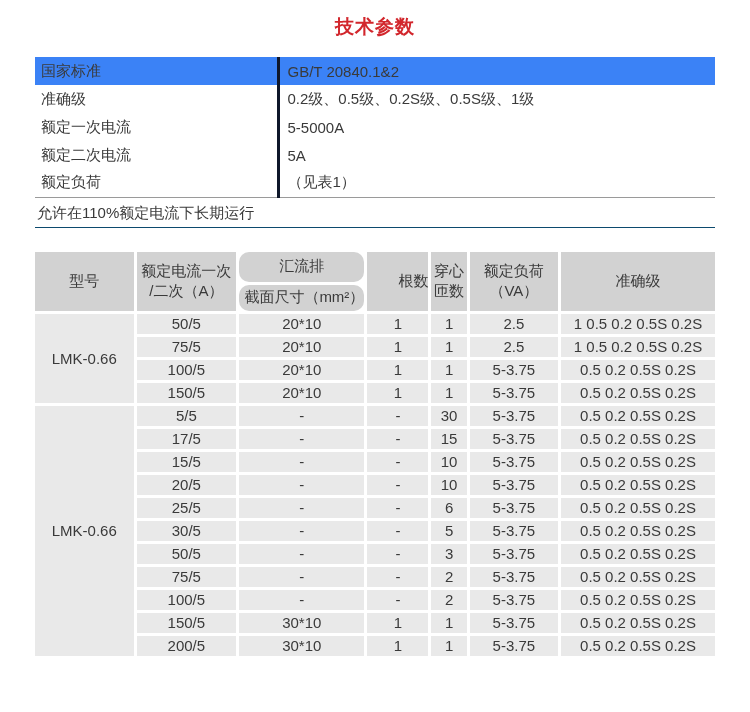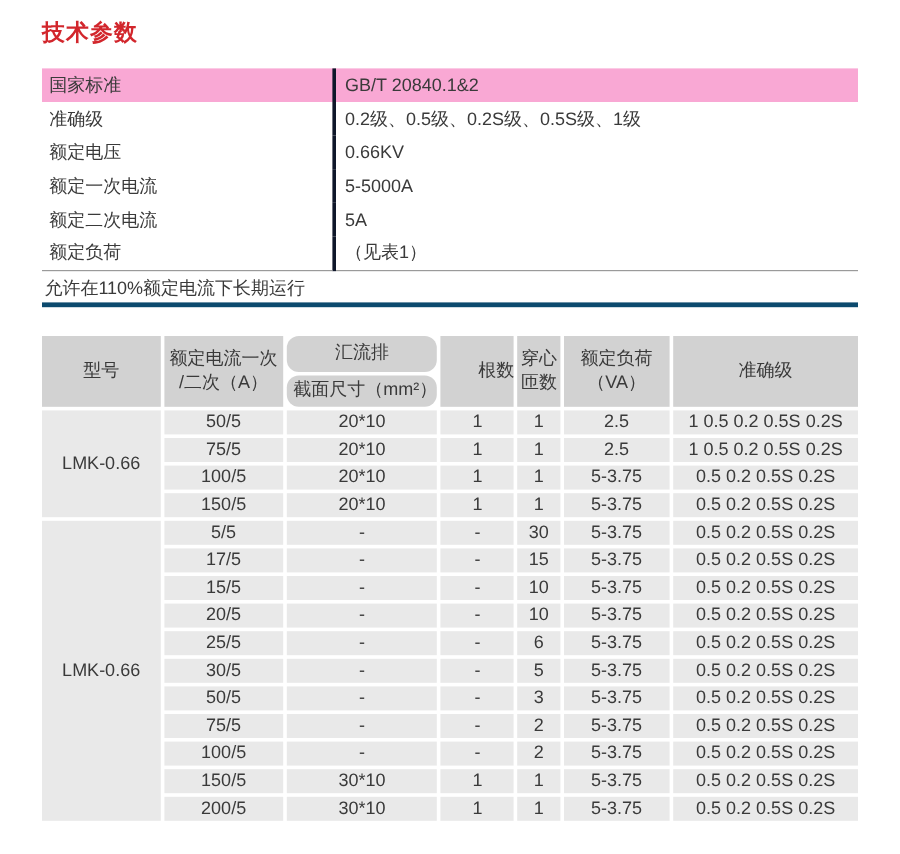--- a/index.html
+++ b/index.html
@@ -12,39 +12,40 @@
   }
   .page { padding: 10px 35px 0 35px; }
 
   
   .page-title {
     color: #d2262c;
     font-size: 19px;
     font-weight: bold;
     margin: 4px 0 17px 0;
     letter-spacing: 1px;
+    text-align: center;
   }
 
   
   .spec-table {
     width: 680px;
     border-collapse: collapse;
     font-size: 15px;
     border-bottom: 1px solid #9a9a9a;
   }
   .spec-table td { height: 28px; padding: 0; vertical-align: middle; }
   .spec-table td.spec-label { width: 243px; padding-left: 6px; }
   .spec-table td.spec-value { border-left: 3px solid #0f172a; padding-left: 8px; }
-  .spec-table tr.first-row td { background: #f9a8d4; }
+  .spec-table tr.first-row td { background: #3b82f6; }
 
   
   .notes { width: 680px; }
   .note-line {
     height: 30px; line-height: 30px;
-    border-bottom: 4px solid #0c4a6e;
+    border-bottom: 1px solid #0c4a6e;
     font-size: 15px;
     padding-left: 2px;
   }
 
   
   .param-table {
     margin-top: 21px;
     margin-left: -3px;
     width: 686px;
     border-collapse: separate;
@@ -86,24 +87,20 @@
 
   <table class="spec-table">
     <tbody>
       <tr class="first-row">
         <td class="spec-label">国家标准</td>
         <td class="spec-value">GB/T 20840.1&amp;2</td>
       </tr>
       <tr>
         <td class="spec-label">准确级</td>
         <td class="spec-value">0.2级、0.5级、0.2S级、0.5S级、1级</td>
-      </tr>
-      <tr>
-        <td class="spec-label">额定电压</td>
-        <td class="spec-value">0.66KV</td>
       </tr>
       <tr>
         <td class="spec-label">额定一次电流</td>
         <td class="spec-value">5-5000A</td>
       </tr>
       <tr>
         <td class="spec-label">额定二次电流</td>
         <td class="spec-value">5A</td>
       </tr>
       <tr>

